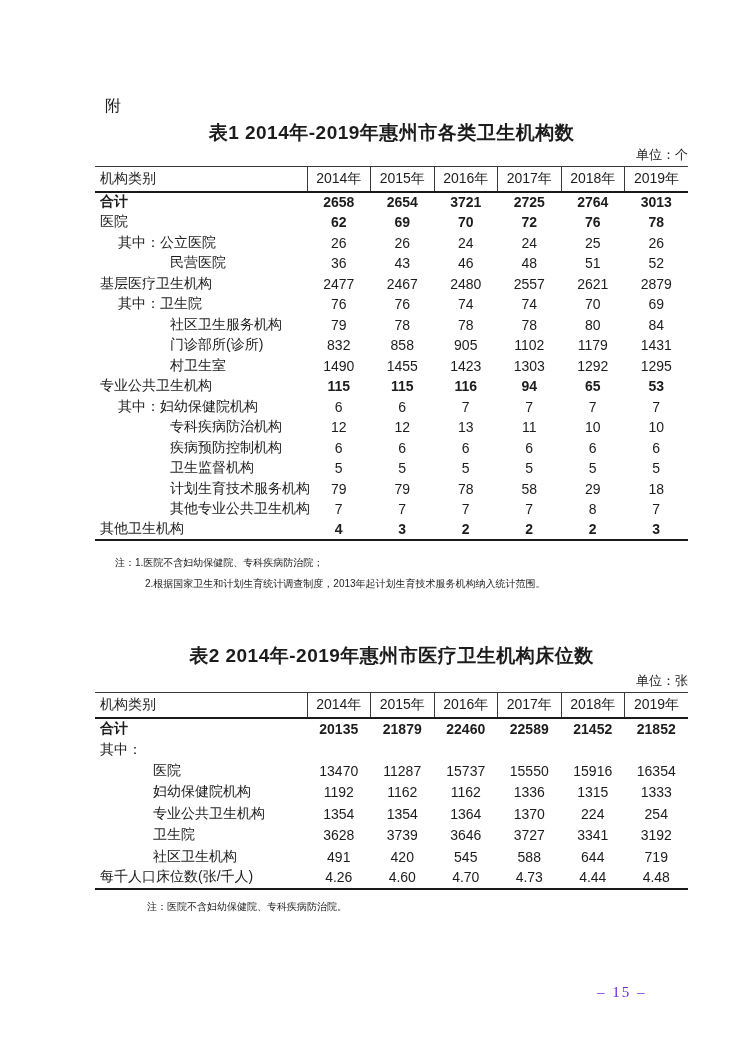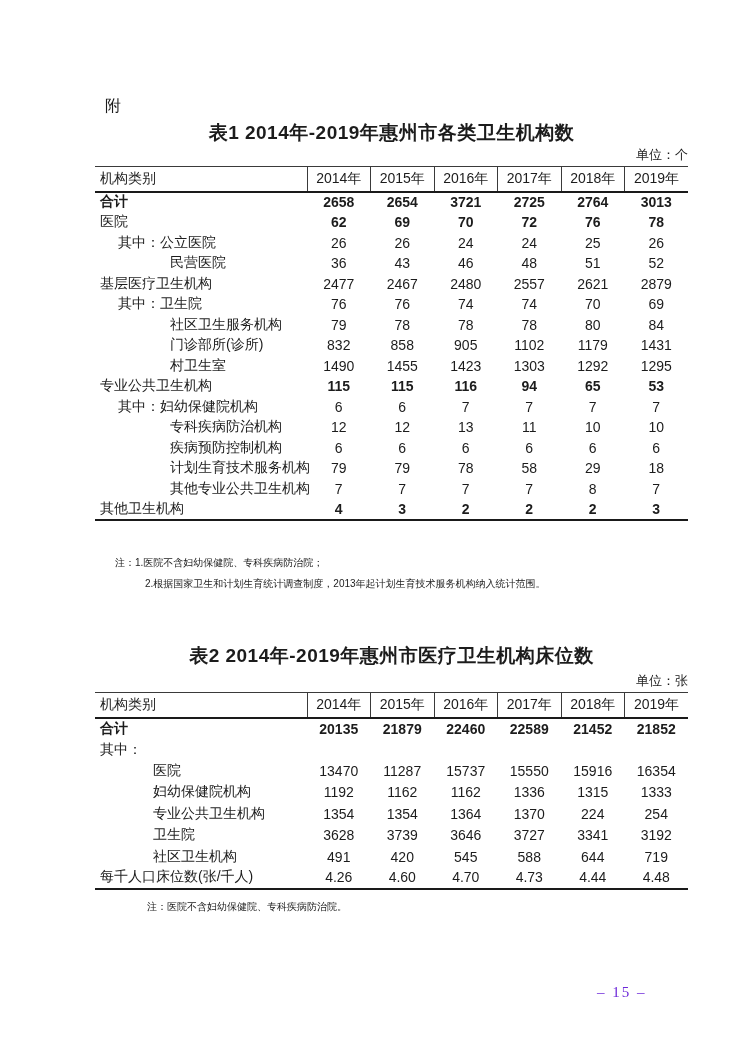--- a/index.html
+++ b/index.html
@@ -204,20 +204,29 @@
           <tr>
             <td class="ind2">疾病预防控制机构</td>
             <td>6</td>
             <td>6</td>
             <td>6</td>
             <td>6</td>
             <td>6</td>
             <td>6</td>
           </tr>
           <tr>
+            <td class="ind2">卫生监督机构</td>
+            <td>5</td>
+            <td>5</td>
+            <td>5</td>
+            <td>5</td>
+            <td>5</td>
+            <td>5</td>
+          </tr>
+          <tr>
             <td class="ind2">计划生育技术服务机构</td>
             <td>79</td>
             <td>79</td>
             <td>78</td>
             <td>58</td>
             <td>29</td>
             <td>18</td>
           </tr>
           <tr>
             <td class="ind2">其他专业公共卫生机构</td>

